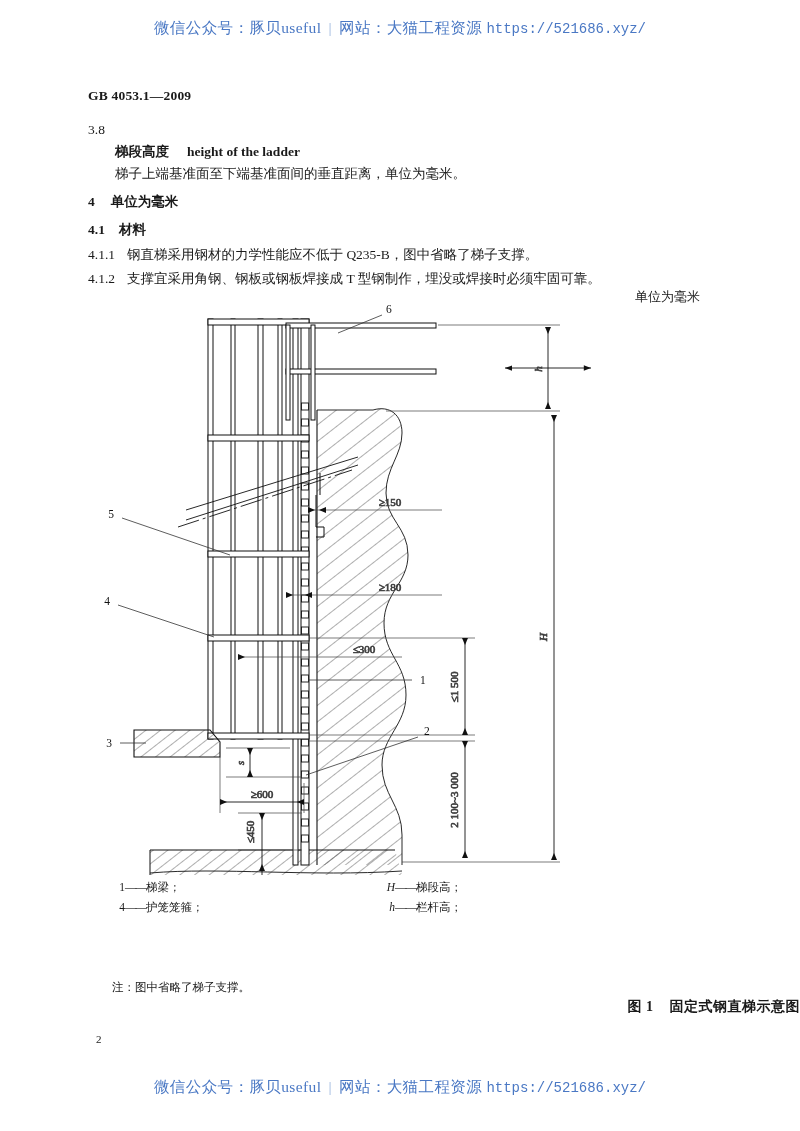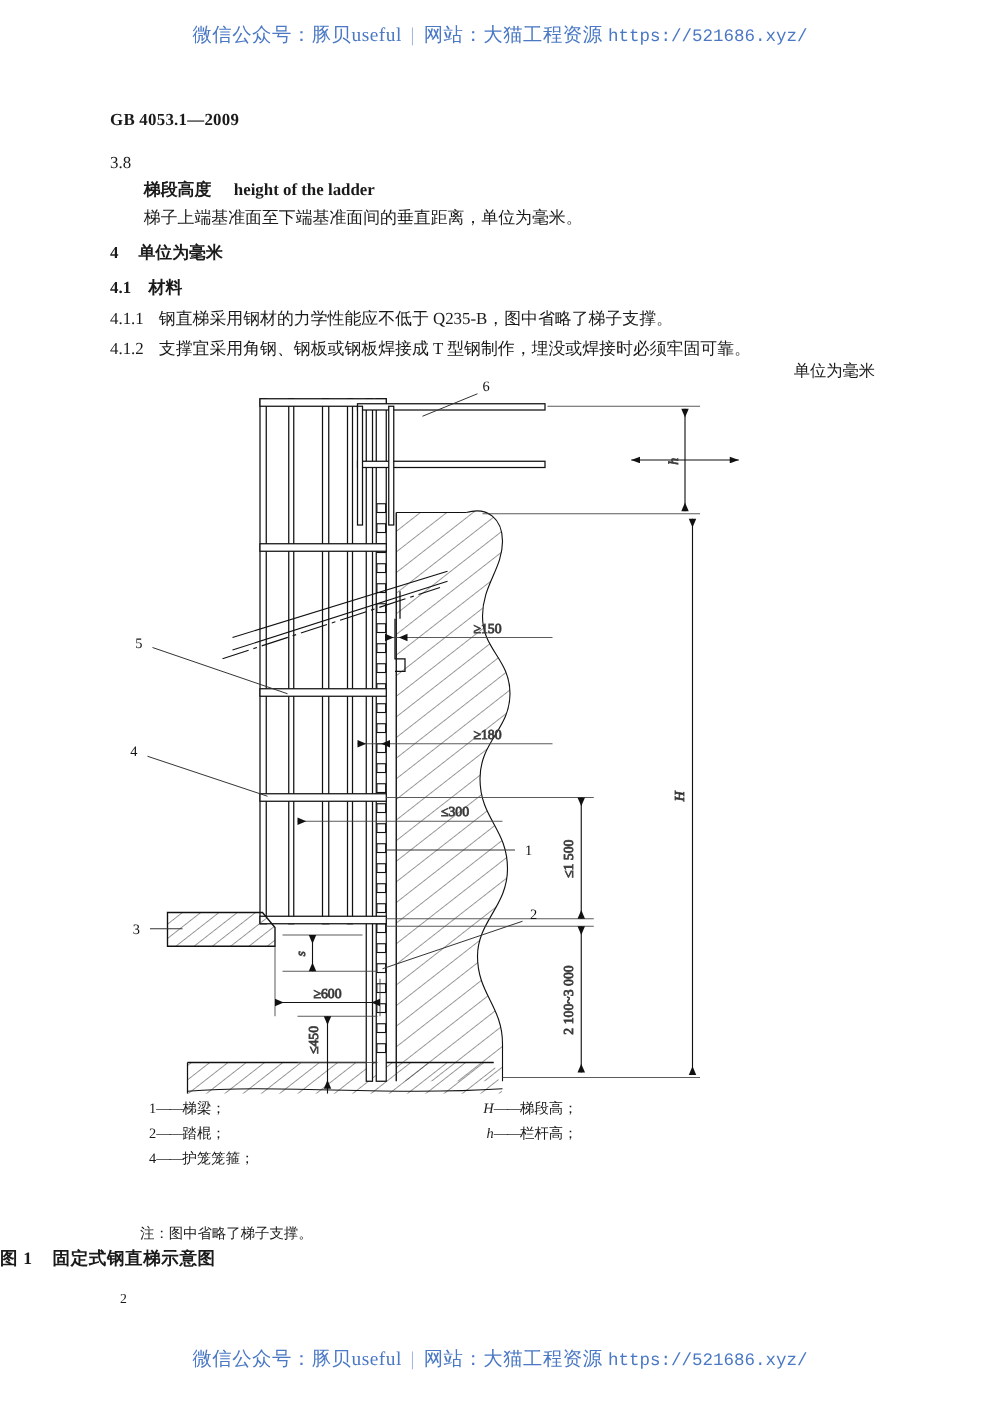--- a/index.html
+++ b/index.html
@@ -142,21 +142,21 @@
     top: 100px;
     font-size: 11.5px;
     white-space: nowrap;
   }
 
   #fig-caption {
     position: absolute;
     left: 0;
     top: 998px;
     width: 800px;
-    text-align: left;
+    text-align: right;
     font-size: 14px;
     font-weight: bold;
     letter-spacing: 0.5px;
   }
   #fig-caption .gap { padding: 0 6px; }
 
   #page-num {
     position: absolute;
     left: 96px;
     top: 1033px;
@@ -430,21 +430,20 @@
         <line x1="216" y1="470" x2="328" y2="432"></line>
         <text x="334" y="430" font-size="11.5" fill="#111" stroke="none">2</text>
       </g>
     </svg>
   </div>
 
   <div id="legend">
     <div class="legend-cols">
       <div class="legend-col-l">
         <div class="legend-item"><span class="key plain">1</span><span class="dash">——</span><span>梯梁；</span></div>
-        <div class="legend-item"><span class="key plain">2</span><span class="dash">——</span><span>踏棍；</span></div>
         <div class="legend-item"><span class="key plain">4</span><span class="dash">——</span><span>护笼笼箍；</span></div>
       </div>
       <div class="legend-col-r">
         <div class="legend-item"><span class="key">H</span><span class="dash">——</span><span>梯段高；</span></div>
         <div class="legend-item"><span class="key">h</span><span class="dash">——</span><span>栏杆高；</span></div>
       </div>
       <div id="legend-note">注：图中省略了梯子支撑。</div>
     </div>
   </div>
 

